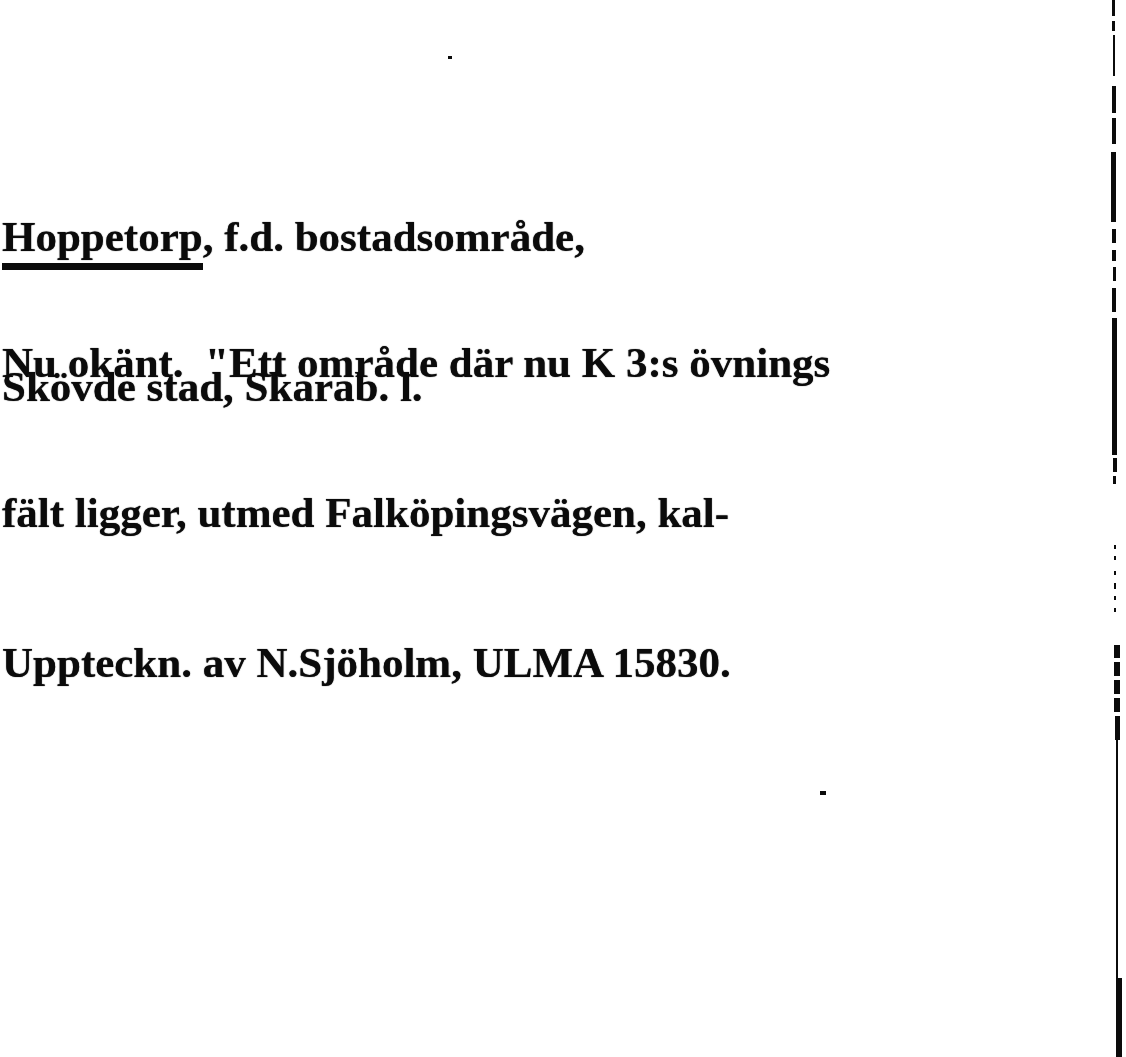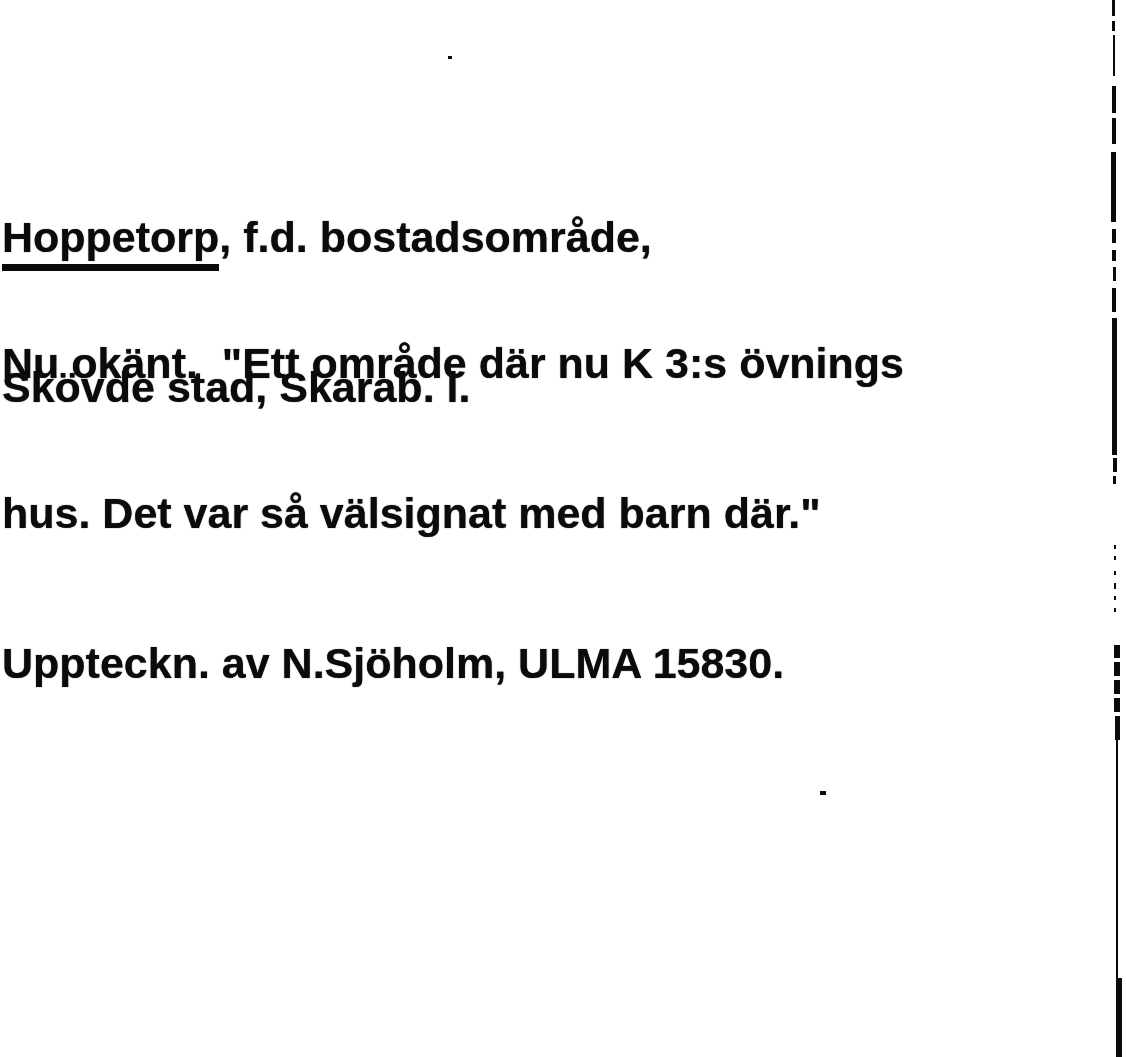--- a/index.html
+++ b/index.html
@@ -6,21 +6,21 @@
     margin: 0;
     padding: 0;
     background: #ffffff;
   }
   .page {
     position: relative;
     width: 1126px;
     height: 1057px;
     background: #ffffff;
     overflow: hidden;
-    font-family: Liberation Sans, sans-serif;
+    font-family: Liberation Serif, serif;
   }
   .type {
     color: #0b0b0b;
     font-weight: 700;
     font-size: 43px;
     line-height: 50px;
     letter-spacing: 0;
     white-space: pre;
     text-shadow: 0 0 1px rgba(10,10,10,0.85);
   }
@@ -58,21 +58,21 @@
 
 <div class="page">
 
   <div class="type heading">
     <div><span class="u">Hoppetorp</span><span>, f.d. bostadsområde,</span></div>
     <div>Skövde stad, Skarab. l.</div>
   </div>
 
   <div class="type bodytext">
     <div>Nu okänt.  "Ett område där nu K 3:s övnings</div>
-    <div>hus. Det var så välsignat med barn där."</div>
+    <div>fält ligger, utmed Falköpingsvägen, kal-</div>
     <div>Uppteckn. av N.Sjöholm, ULMA 15830.</div>
   </div>
 
 
   <div class="edge">
     <span style="left:1112px; top:0;     width:3px; height:16px;"></span>
     <span style="left:1112px; top:21px;  width:3px; height:10px;"></span>
     <span style="left:1113px; top:35px;  width:2px; height:41px;"></span>
     <span style="left:1112px; top:86px;  width:4px; height:27px;"></span>
     <span style="left:1112px; top:118px; width:4px; height:26px;"></span>

